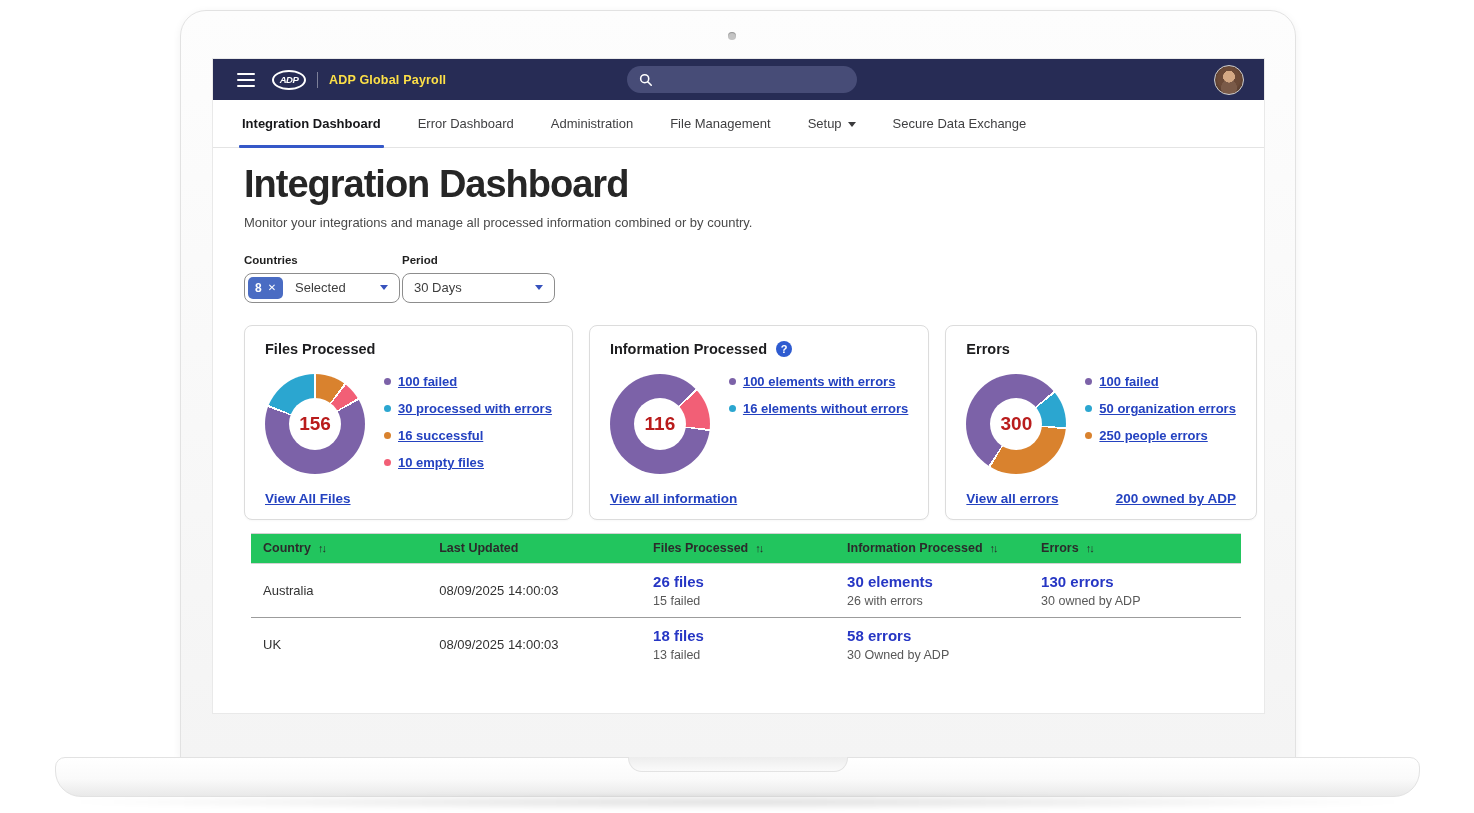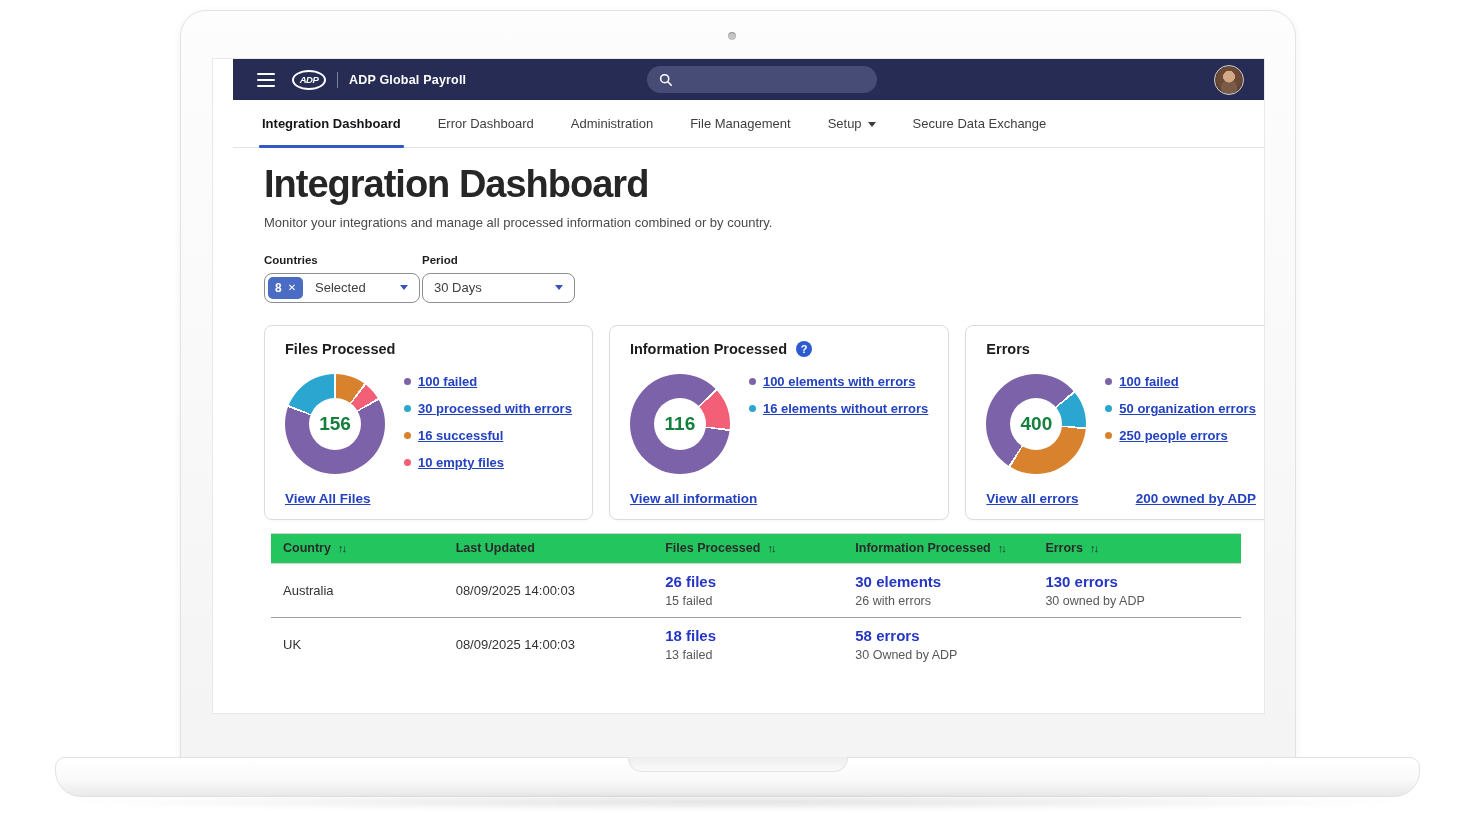--- a/index.html
+++ b/index.html
@@ -8,41 +8,41 @@
   a{cursor:pointer;}
 
   
   .stage{position:relative;width:1474px;height:813px;background:#fff;}
   .laptop-shell{position:absolute;left:180px;top:10px;width:1116px;height:748px;
     background:linear-gradient(180deg,#fdfdfd,#f4f4f4);border:1px solid #e2e2e2;
     border-radius:26px 26px 0 0;box-shadow:0 2px 8px rgba(0,0,0,.06);}
   .camera{position:absolute;left:547px;top:21px;width:8px;height:8px;border-radius:50%;
     background:#c4c4c4;box-shadow:inset 0 1px 1px rgba(0,0,0,.25);}
   .screen{position:absolute;left:31px;top:47px;width:1053px;height:656px;background:#fff;
-    overflow:hidden;border:1px solid #e9e9e9;padding-left:20px;}
+    overflow:hidden;border:1px solid #e9e9e9;}
   .laptop-base{position:absolute;left:55px;top:757px;width:1365px;height:40px;
     background:linear-gradient(180deg,#ffffff 0%,#fafafa 55%,#e9e9e9 100%);
     border:1px solid #e2e2e2;border-radius:10px 10px 26px 26px;}
   .base-notch{position:absolute;left:50%;top:-1px;transform:translateX(-50%);width:220px;height:15px;
     background:linear-gradient(180deg,#ededed,#fafafa);border:1px solid #e3e3e3;border-top:none;
     border-radius:0 0 14px 14px;}
   .floor-shadow{position:absolute;left:70px;top:794px;width:1335px;height:16px;
     background:radial-gradient(ellipse at center,rgba(0,0,0,.12) 0%,rgba(0,0,0,0) 72%);
     filter:blur(2px);}
 
   
   .nav{position:relative;height:41px;background:#272c55;display:flex;align-items:center;
     padding:0 20px 0 24px;}
   .hamburger{width:18px;display:flex;flex-direction:column;gap:4px;cursor:pointer;}
   .hamburger span{height:2px;background:#fff;border-radius:1px;}
   .adp-logo{margin-left:17px;min-width:34px;height:20px;border:2px solid #fff;border-radius:50%;
     display:flex;align-items:center;justify-content:center;color:#fff;font-style:italic;
     font-weight:bold;font-size:9.5px;letter-spacing:-.5px;padding:0 2px;}
   .nav-divider{width:1px;height:16px;background:rgba(255,255,255,.4);margin:0 11px;}
-  .product-name{color:#ffffff;font-size:12.5px;font-weight:600;letter-spacing:.2px;}
+  .product-name{color:#fde047;font-size:12.5px;font-weight:600;letter-spacing:.2px;}
   .nav-search{position:absolute;left:414px;top:7px;width:230px;height:27px;border-radius:14px;
     background:#474c77;display:flex;align-items:center;padding:0 12px;}
   .nav-search input{flex:1;background:transparent;border:none;outline:none;color:#fff;
     font-size:12px;margin-left:8px;}
   .avatar{position:absolute;right:20px;top:6px;width:30px;height:30px;border-radius:50%;
     border:1.5px solid #cfcfcf;cursor:pointer;
     background:
       radial-gradient(circle at 50% 38%,#d3a884 0 26%,rgba(0,0,0,0) 27%),
       radial-gradient(circle at 50% 78%,#7a5a48 0 30%,rgba(0,0,0,0) 31%),
       radial-gradient(circle at 50% 45%,#6b4a38 0 52%,#3d2c23 100%);}
@@ -82,21 +82,21 @@
   .cards{display:flex;gap:16px;margin-top:22px;}
   .card{flex:1;border:1px solid #dcdcdc;border-radius:8px;padding:15px 20px 13px;background:#fff;
     box-shadow:0 1px 2px rgba(0,0,0,.03);}
   .card-title-row{display:flex;align-items:center;gap:9px;}
   .card-title{font-size:14.5px;font-weight:700;color:#1d1d1f;}
   .help-icon{width:16px;height:16px;border-radius:50%;background:#2e5bd0;color:#fff;font-size:11px;
     font-weight:700;display:flex;align-items:center;justify-content:center;cursor:pointer;}
   .card-body{display:flex;margin-top:13px;min-height:113px;align-items:flex-start;}
   .donut{width:100px;height:100px;border-radius:50%;position:relative;flex-shrink:0;margin-top:4px;}
   .donut-center{position:absolute;inset:24px;background:#fff;border-radius:50%;display:flex;
-    align-items:center;justify-content:center;font-size:19px;font-weight:700;color:#15803d;}
+    align-items:center;justify-content:center;font-size:19px;font-weight:700;color:#b91c1c;}
   .legend{margin-left:19px;padding-top:4px;}
   .legend-item{display:flex;align-items:center;gap:7px;margin-bottom:12px;}
   .dot{width:7px;height:7px;border-radius:50%;flex-shrink:0;}
   .legend-link{font-size:13px;color:#2442c0;font-weight:600;text-decoration:underline;
     white-space:nowrap;}
   .card-footer{display:flex;justify-content:space-between;margin-top:8px;}
   .card-link{font-size:13.5px;color:#2442c0;font-weight:700;text-decoration:underline;}
 
   
   .section-row{display:flex;justify-content:space-between;align-items:center;margin-top:24px;}
@@ -252,21 +252,21 @@
               <a class="card-link">View all information</a>
             </div>
           </div>
 
           <div class="card">
             <div class="card-title-row">
               <span class="card-title">Errors</span>
             </div>
             <div class="card-body">
               <div class="donut" style="background: conic-gradient(rgb(124, 98, 168) 0deg, rgb(124, 98, 168) 48.7deg, rgb(255, 255, 255) 48.7deg, rgb(255, 255, 255) 50deg, rgb(255, 255, 255) 50deg, rgb(255, 255, 255) 51.3deg, rgb(43, 166, 208) 51.3deg, rgb(43, 166, 208) 93.7deg, rgb(255, 255, 255) 93.7deg, rgb(255, 255, 255) 95deg, rgb(255, 255, 255) 95deg, rgb(255, 255, 255) 96.3deg, rgb(217, 130, 46) 96.3deg, rgb(217, 130, 46) 210.7deg, rgb(255, 255, 255) 210.7deg, rgb(255, 255, 255) 212deg, rgb(255, 255, 255) 212deg, rgb(255, 255, 255) 213.3deg, rgb(124, 98, 168) 213.3deg, rgb(124, 98, 168) 360deg);">
-                <span class="donut-center">400</span>
+                <span class="donut-center">300</span>
               </div>
               <div class="legend">
                 <div class="legend-item">
                   <span class="dot" style="background: rgb(124, 98, 168);"></span>
                   <a class="legend-link">100 failed</a>
                 </div>
                 <div class="legend-item">
                   <span class="dot" style="background: rgb(43, 166, 208);"></span>
                   <a class="legend-link">50 organization errors</a>
                 </div>

